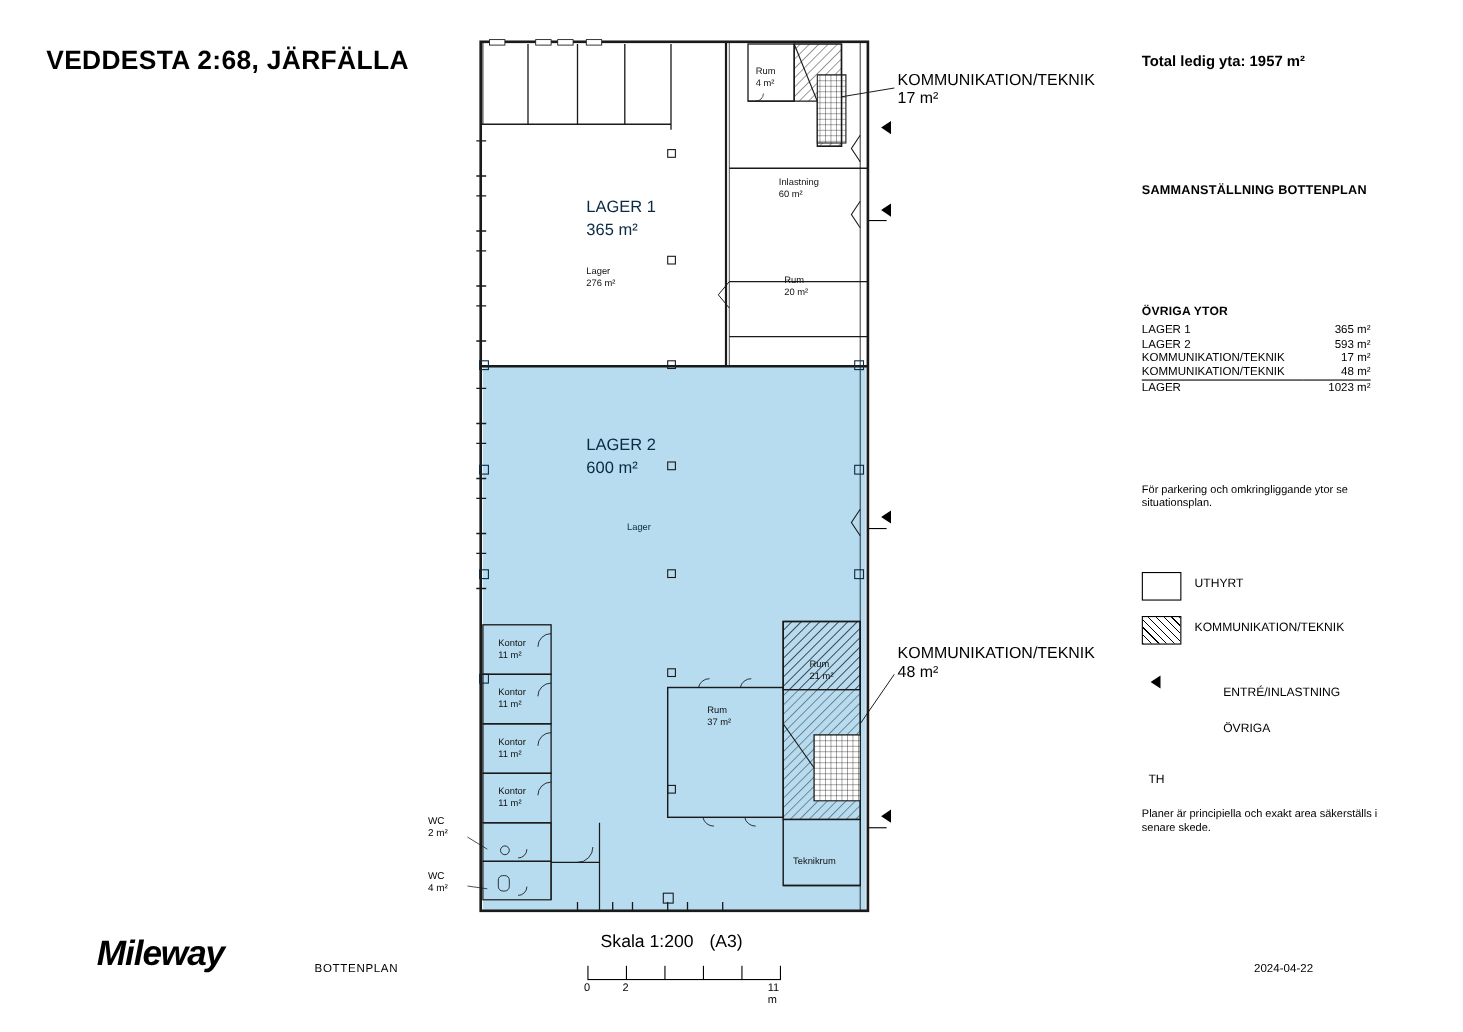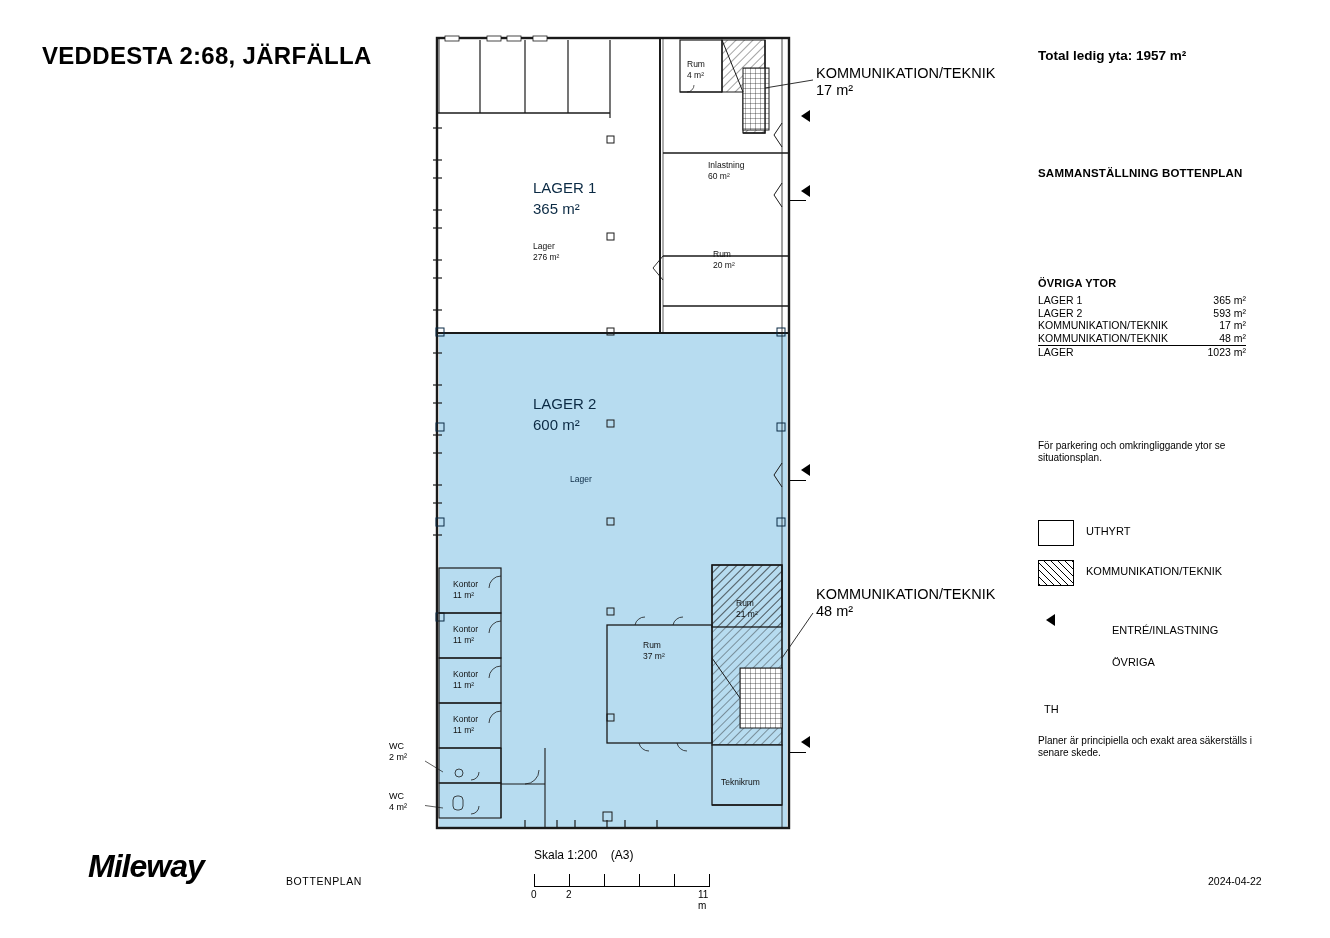--- a/index.html
+++ b/index.html
@@ -108,27 +108,27 @@
     font-style: italic;
     letter-spacing: -1px;
     margin-left: 48px;
   }
   #footer-plan {
     left: 286px; top: 875px;
     font-size: 10.5px;
     letter-spacing: 0.6px;
   }
   #footer-date {
-    left: 1208px; top: 875px;
+    left: 1140px; top: 875px;
     font-size: 10.5px;
   }
 
   
   #scale-wrap { left: 534px; top: 848px; }
-  #scale-label { font-size: 12px; }
+  #scale-label { font-size: 16px; margin-left: 12px; }
   #scale-label .paper { margin-left: 10px; }
   #scale-bar {
     position: relative;
     margin-top: 12px;
     width: 176px; height: 12px;
     border-bottom: 1px solid #000;
   }
   #scale-bar .tick {
     position: absolute; bottom: 0;
     width: 1px; height: 12px;

